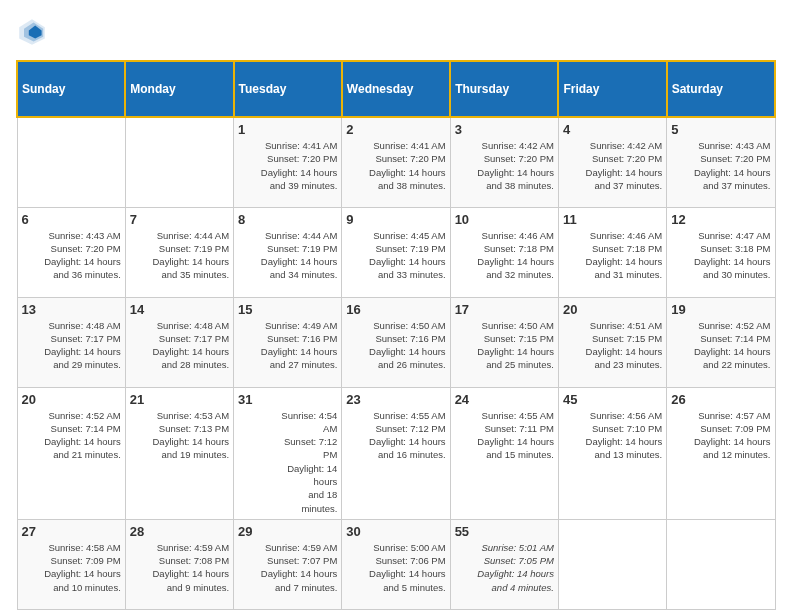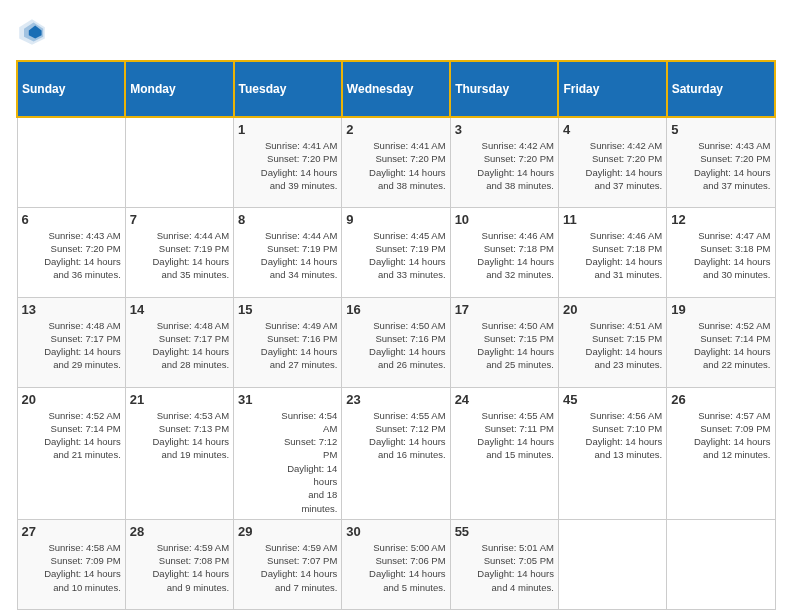--- a/index.html
+++ b/index.html
@@ -345,21 +345,21 @@
         </td>
         <td>
           <span class="day-num">30</span>
           <div class="day-info" style="white-space: pre-line;">Sunrise: 5:00 AM
 Sunset: 7:06 PM
 Daylight: 14 hours
 and 5 minutes.</div>
         </td>
         <td>
           <span class="day-num">55</span>
-          <div class="day-info" style="white-space: pre-line;">Sunrise: 5:01 AM
+          <div class="day-info" style="white-space: pre-line; font-style: italic;">Sunrise: 5:01 AM
 Sunset: 7:05 PM
 Daylight: 14 hours
 and 4 minutes.</div>
         </td>
         <td class="empty-cell"></td>
         <td class="empty-cell"></td>
       </tr>
     </tbody>
 </table>
 

